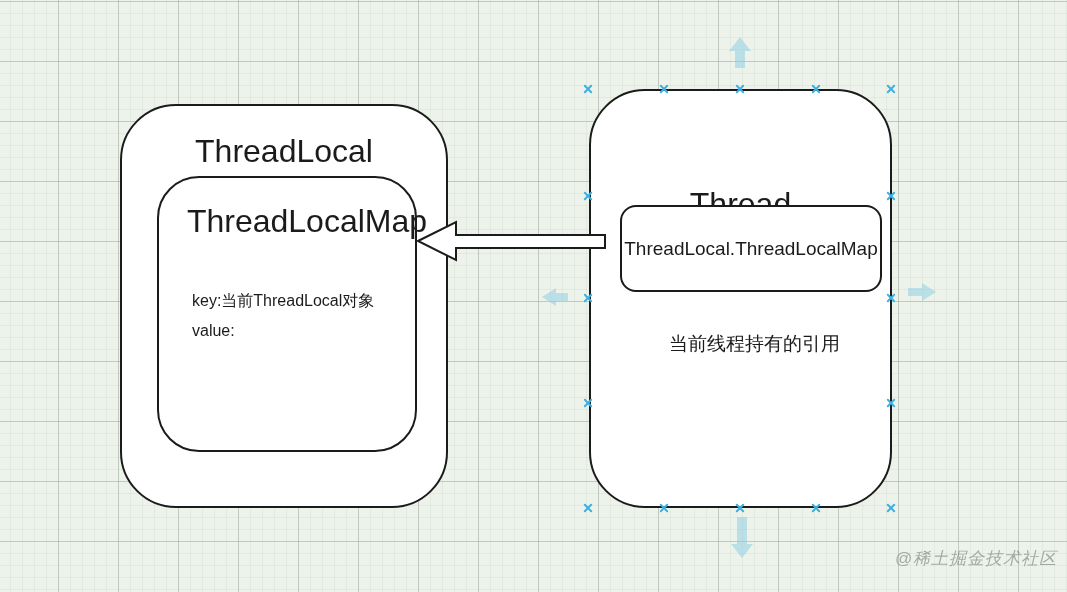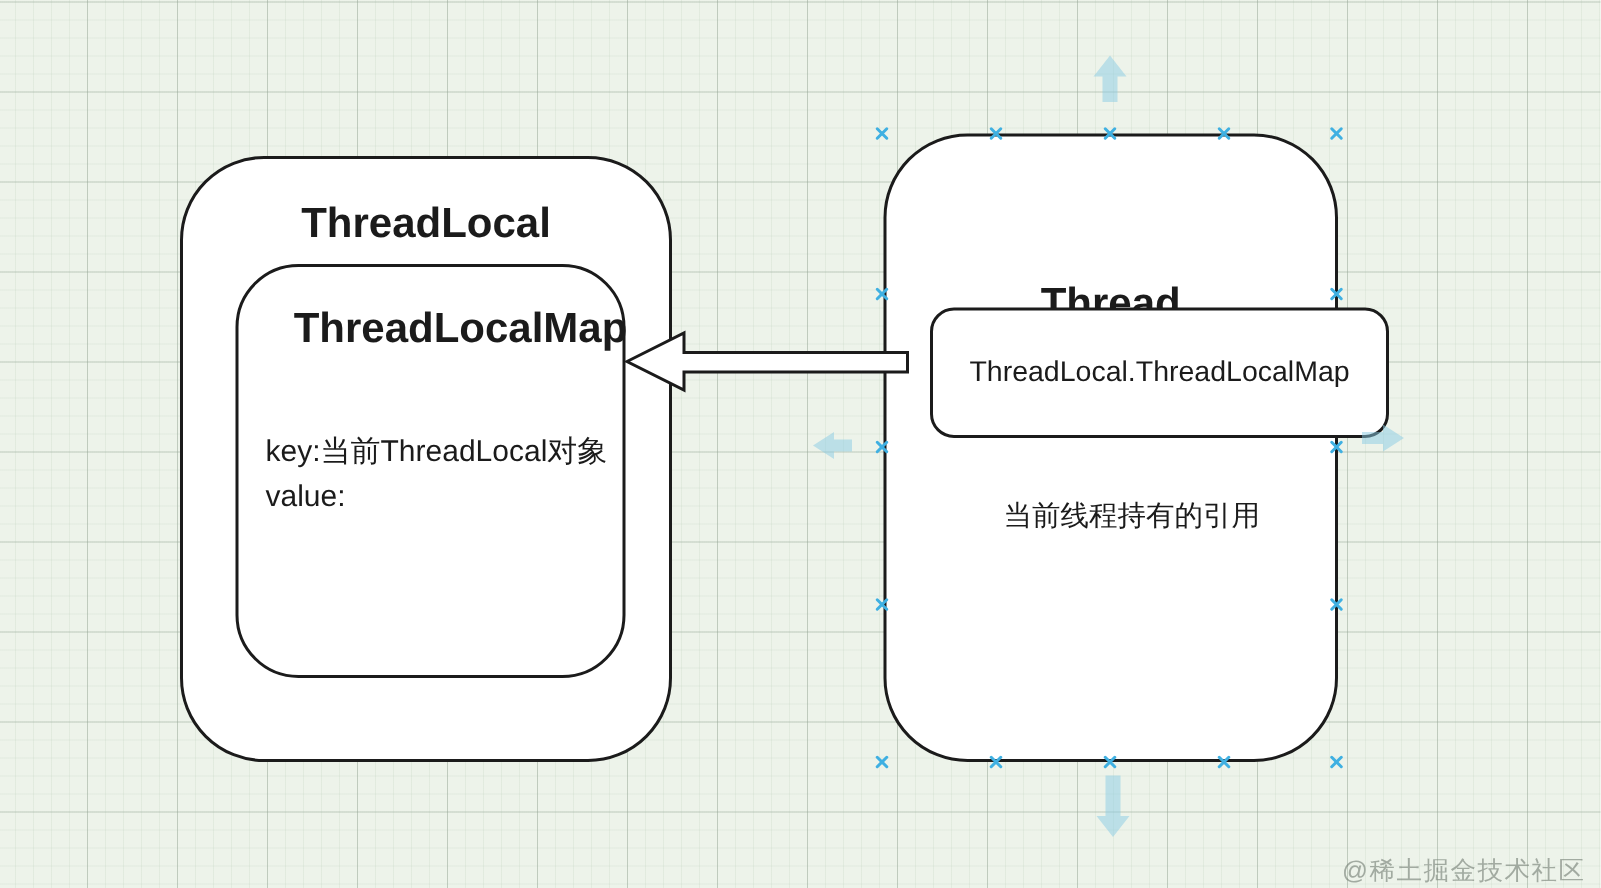--- a/index.html
+++ b/index.html
@@ -19,31 +19,31 @@
   }
   .shape{
     position:absolute;
     background:#ffffff;
     border:2px solid #1b1b1b;
     box-sizing:border-box;
   }
   .shape-title{
     position:absolute;
     text-align:center;
-    font-size:28px;
+    font-size:32px;
     color:#1b1b1b;
     white-space:nowrap;
-    font-weight:bold;
   }
   .body-text{
     position:absolute;
-    font-size:20px;
+    font-size:16px;
     color:#1b1b1b;
     line-height:30px;
     white-space:nowrap;
+    margin-left:15px;
   }
   .inner-label{
     display:flex;align-items:center;justify-content:center;
     font-size:19px;color:#1b1b1b;white-space:nowrap;
   }
   .caption{
     position:absolute;
     text-align:center;
     font-size:19px;color:#1b1b1b;white-space:nowrap;margin-top:15px;
   }
@@ -53,45 +53,46 @@
     transform:translate(-50%,-50%);
     cursor:crosshair;
   }
   .handle::before,.handle::after{
     content:"";position:absolute;left:50%;top:50%;
     width:11px;height:2px;background:#3fb0e2;border-radius:1px;
   }
   .handle::before{transform:translate(-50%,-50%) rotate(45deg);}
   .handle::after{transform:translate(-50%,-50%) rotate(-45deg);}
   .watermark{
-    position:absolute;right:10px;bottom:0;
+    position:absolute;right:10px;bottom:22px;
     font-size:17px;letter-spacing:1px;
     color:rgba(116,126,116,0.62);
     white-space:nowrap;
+    font-style:italic;
   }
 </style>
 </head>
 <body>
 
 <div class="canvas">
 
   <div class="shape" style="left:120px;top:104px;width:328px;height:404px;border-radius:56px;"></div>
   <div class="shape-title" style="left:120px;top:133px;width:328px;">ThreadLocal</div>
 
   <div class="shape" style="left:157px;top:176px;width:260px;height:276px;border-radius:42px;"></div>
   <div class="shape-title" style="left:157px;top:203px;width:300px;">ThreadLocalMap</div>
   <div class="body-text" style="left:177px;top:286px;">
     <div>key:当前ThreadLocal对象</div>
     <div>value:</div>
   </div>
 
   <div class="shape" style="left:589px;top:89px;width:303px;height:419px;border-radius:56px;"></div>
   <div class="shape-title" style="left:589px;top:142px;width:303px;margin-top:44px;">Thread</div>
 
-  <div class="shape inner-label" style="left:620px;top:205px;width:306px;height:87px;border-radius:16px;">
+  <div class="shape inner-label" style="left:620px;top:205px;width:262px;height:87px;border-radius:16px;">
     <span>ThreadLocal.ThreadLocalMap</span>
   </div>
   <div class="caption" style="left:603px;top:316px;width:303px;">当前线程持有的引用</div>
 
   <svg class="overlay" width="1067" height="592" viewBox="0 0 1067 592">
 
     <path d="M740,37 L751,51 L745,51 L745,68 L735,68 L735,51 L729,51 Z" fill="rgba(137,203,228,0.5)"></path>
     <path d="M742,558 L753,544 L747,544 L747,517 L737,517 L737,544 L731,544 Z" fill="rgba(137,203,228,0.5)"></path>
     <path d="M542,297 L556,288 L556,293 L568,293 L568,301 L556,301 L556,306 Z" fill="rgba(137,203,228,0.5)"></path>
     <path d="M936,292 L922,283 L922,288 L908,288 L908,296 L922,296 L922,301 Z" fill="rgba(137,203,228,0.5)"></path>

